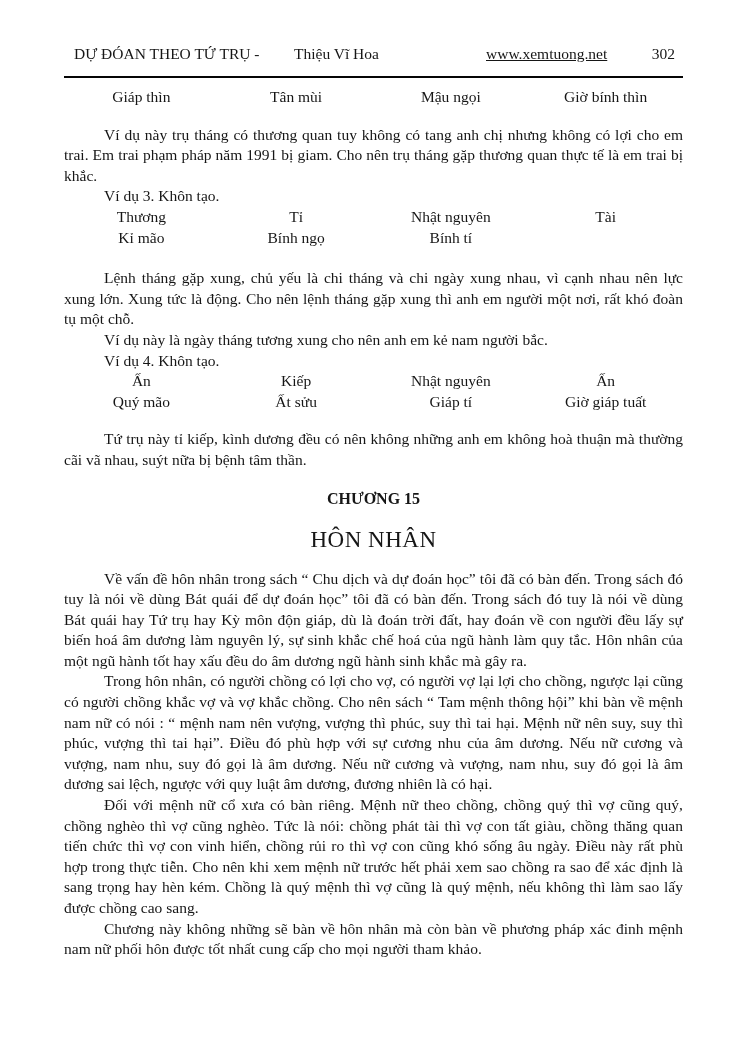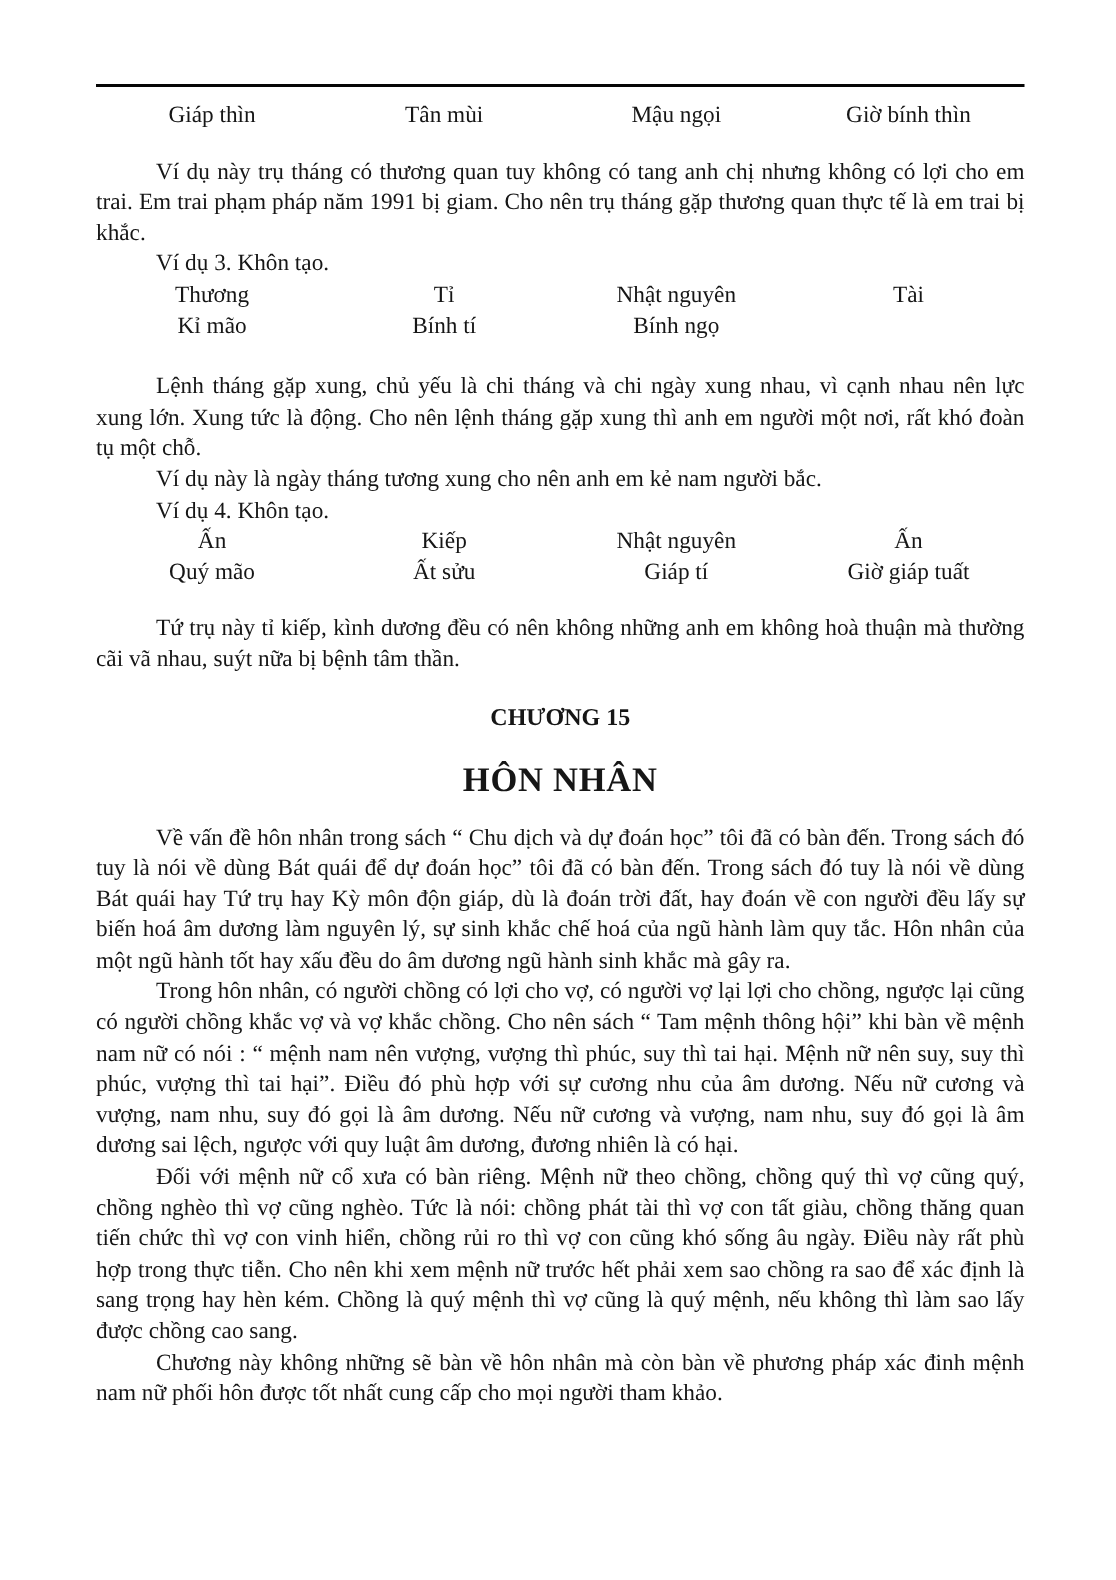--- a/index.html
+++ b/index.html
@@ -61,31 +61,37 @@
     margin-top: 18px;
     text-align: center;
     font-weight: bold;
     font-size: 16px;
     line-height: 20px;
   }
   .chapter-title {
     margin-top: 16px;
     margin-bottom: 14px;
     text-align: center;
-    font-weight: bold;
+    font-weight: normal;
     font-size: 23px;
     line-height: 30px;
     letter-spacing: 0.5px;
   }
 </style>
 </head>
 <body>
 
 <div class="page">
 
+  <div class="hdr">
+    <span class="book-title">DỰ ĐÓAN THEO TỨ TRỤ -</span>
+    <span class="author">Thiệu Vĩ  Hoa</span>
+    <span class="website">www.xemtuong.net</span>
+    <span class="page-num">302</span>
+  </div>
   <hr class="hdr-rule">
 
   <div class="pillar-row top">
     <span>Giáp thìn</span>
     <span>Tân mùi</span>
     <span>Mậu ngọi</span>
     <span>Giờ bính thìn</span>
   </div>
 
   <div class="body-text">
@@ -95,22 +101,22 @@
     <p class="example-line"><b>Ví dụ 3.</b><span> Khôn tạo.</span></p>
 
     <div class="pillar-row">
       <span>Thương</span>
       <span>Tỉ</span>
       <span>Nhật nguyên</span>
       <span>Tài</span>
     </div>
     <div class="pillar-row">
       <span>Kỉ mão</span>
+      <span>Bính ngọ</span>
       <span>Bính tí</span>
-      <span>Bính ngọ</span>
     </div>
 
     <p class="mt">Lệnh tháng gặp xung, chủ yếu là chi tháng và chi ngày xung nhau, vì cạnh nhau nên lực xung lớn. Xung tức là động. Cho nên lệnh tháng gặp xung thì anh em người một nơi, rất khó đoàn tụ một chỗ.</p>
     <p>Ví dụ này là ngày tháng tương xung cho nên anh em kẻ nam người bắc.</p>
 
     <p class="example-line"><b>Ví dụ 4.</b><span>  Khôn tạo.</span></p>
 
     <div class="pillar-row">
       <span>Ấn</span>
       <span>Kiếp</span>

